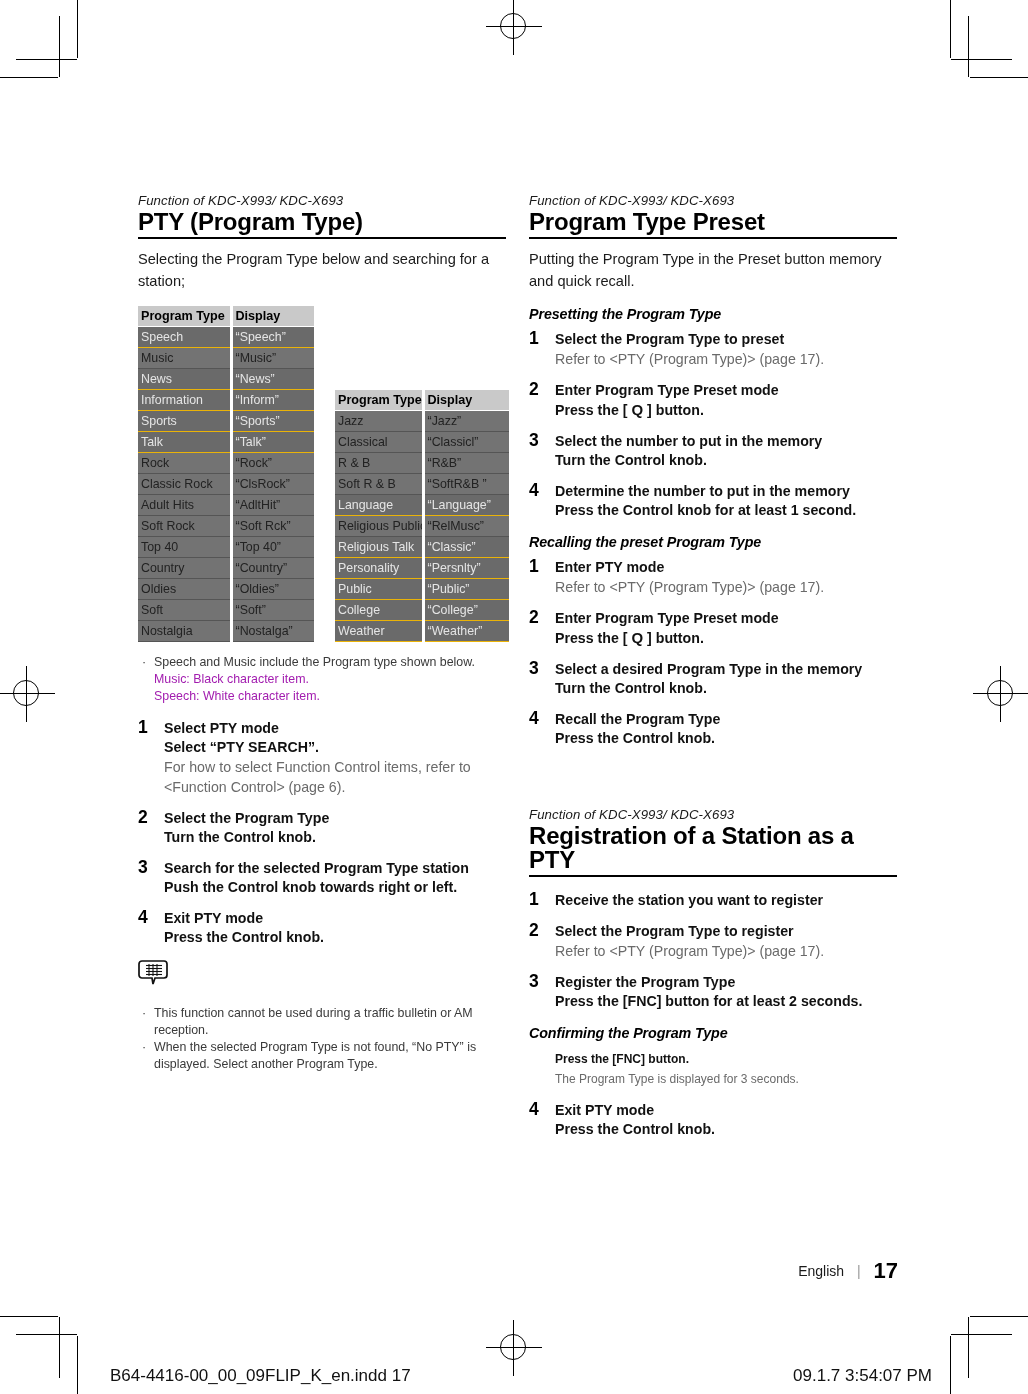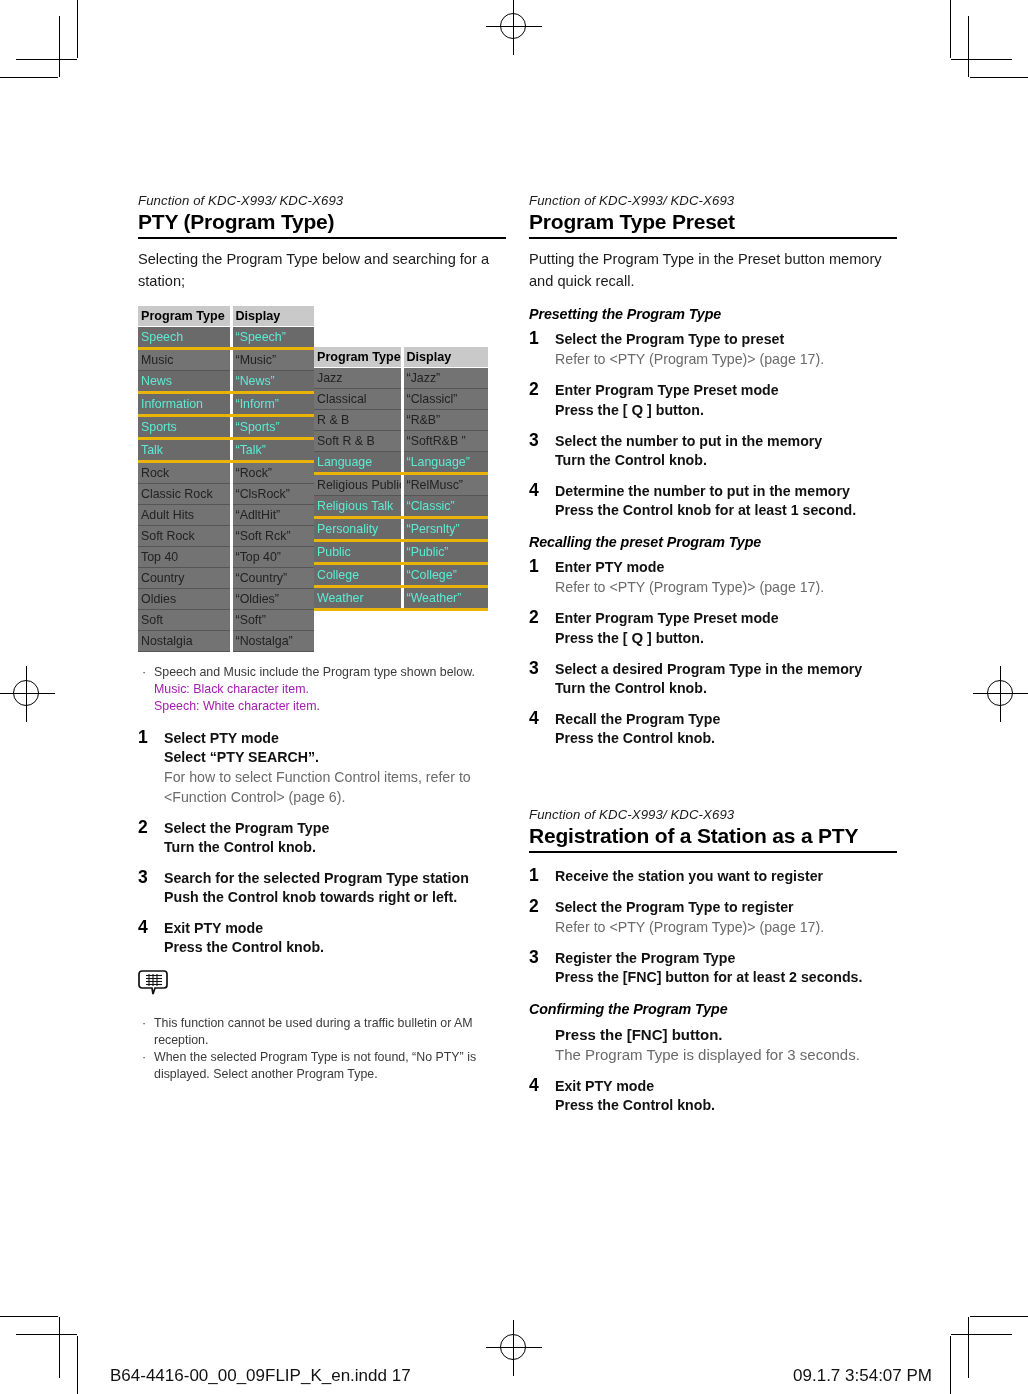--- a/index.html
+++ b/index.html
@@ -60,42 +60,42 @@
 
   .func-line {
     font-style: italic;
     font-size: 13.2px;
     line-height: 17px;
     letter-spacing: 0.1px;
     color: #1a1a1a;
     margin: 0 0 1px 0;
   }
   .sec-title {
-    font-size: 21px;
+    font-size: 24px;
     font-weight: bold;
     line-height: 24px;
     letter-spacing: -0.2px;
     margin: 0;
     padding-bottom: 3px;
     border-bottom: 2.4px solid #000;
     color: #000;
   }
   .lead {
     font-size: 14.6px;
     line-height: 21.5px;
     margin: 10px 0 0 0;
     color: #1a1a1a;
   }
 
   
   .tables {
     margin-top: 14px;
     display: flex;
-    gap: 0;
-    align-items: center;
+    gap: 21px;
+    align-items: flex-end;
   }
   .pty-table {
     border-collapse: collapse;
     table-layout: fixed;
     font-size: 12.4px;
   }
   .pty-table.t1 { width: 176px; }
   .pty-table.t2 { width: 174px; }
   .pty-table.t1 col.c1 { width: 93px; }
   .pty-table.t1 col.c2 { width: 83px; }
@@ -120,22 +120,22 @@
     font-size: 12.6px;
     border-bottom: 1px solid #ffffff;
   }
   .pty-table tbody tr.normal td {
     background: #737373;
     color: #222;
     border-bottom: 1px solid #555;
   }
   .pty-table tbody tr.hl td {
     background: #6a6a6a;
-    color: #5eead4;
-    border-bottom: 3px solid #eab308;
+    color: #e5e5e5;
+    border-bottom: 1px solid #eab308;
     margin-left: 32px;
   }
   .pty-table tbody tr:last-child td { }
 
   
   .pty-table td.c-left  { border-right: 3px solid #ffffff; }
   .pty-table th.c-left  { border-right: 3px solid #ffffff; }
 
   
   .bullets {
@@ -193,21 +193,21 @@
   .sub-head {
     font-size: 14.3px;
     font-weight: bold;
     font-style: italic;
     color: #000;
     margin: 14px 0 8px 0;
     letter-spacing: -0.1px;
   }
   .plain-indent {
     padding-left: 26px;
-    font-size: 15px;
+    font-size: 12px;
     line-height: 20px;
   }
   .plain-indent .bold { font-weight: bold; color: #111; }
   .plain-indent .gray { color: #6a6a6a; }
 
   .qkey {
     font-weight: bold;
     font-size: 15px;
     letter-spacing: 0;
   }
@@ -585,17 +585,22 @@
     <div id="right-steps-4">
         <div class="step">
           <span class="num">4</span>
           <div class="bold">Exit PTY mode</div>
           <div class="bold">Press the Control knob.</div>
         </div>
       </div>
 
   </div>
 
+  <div class="footer">
+    <span>English</span>
+    <span class="sep">|</span>
+    <span class="pg">17</span>
+  </div>
 
   <div class="print-meta left">B64-4416-00_00_09FLIP_K_en.indd   17</div>
   <div class="print-meta right">09.1.7   3:54:07 PM</div>
 
 </div>
 
 </body></html>

